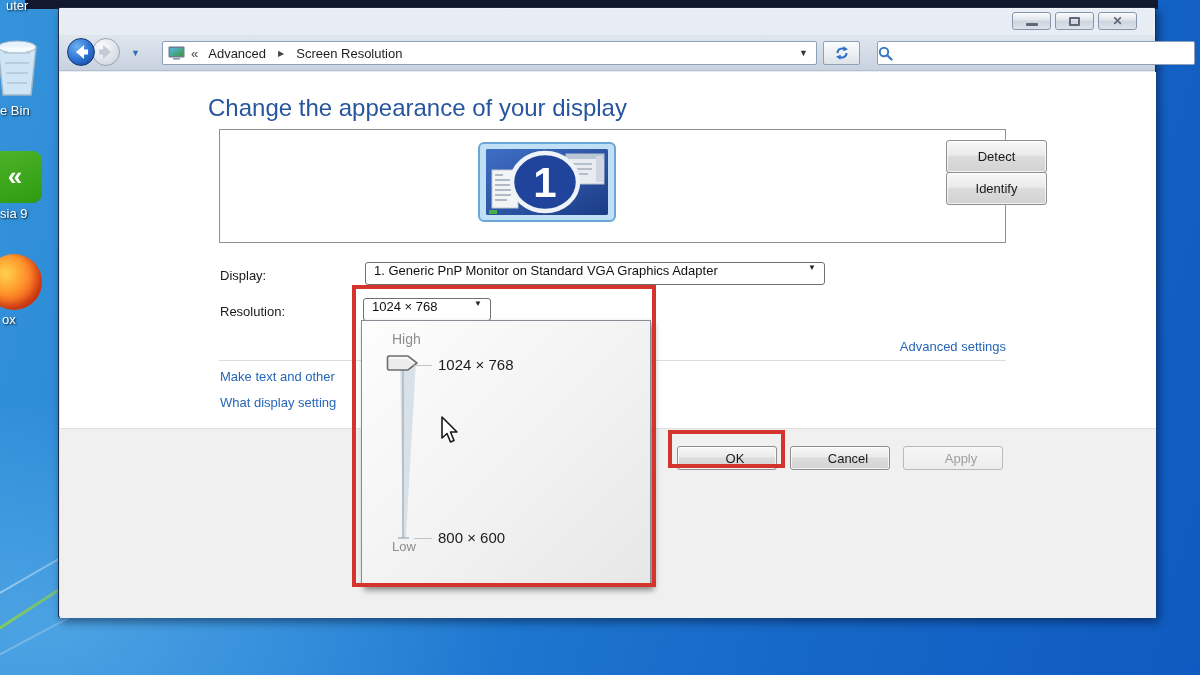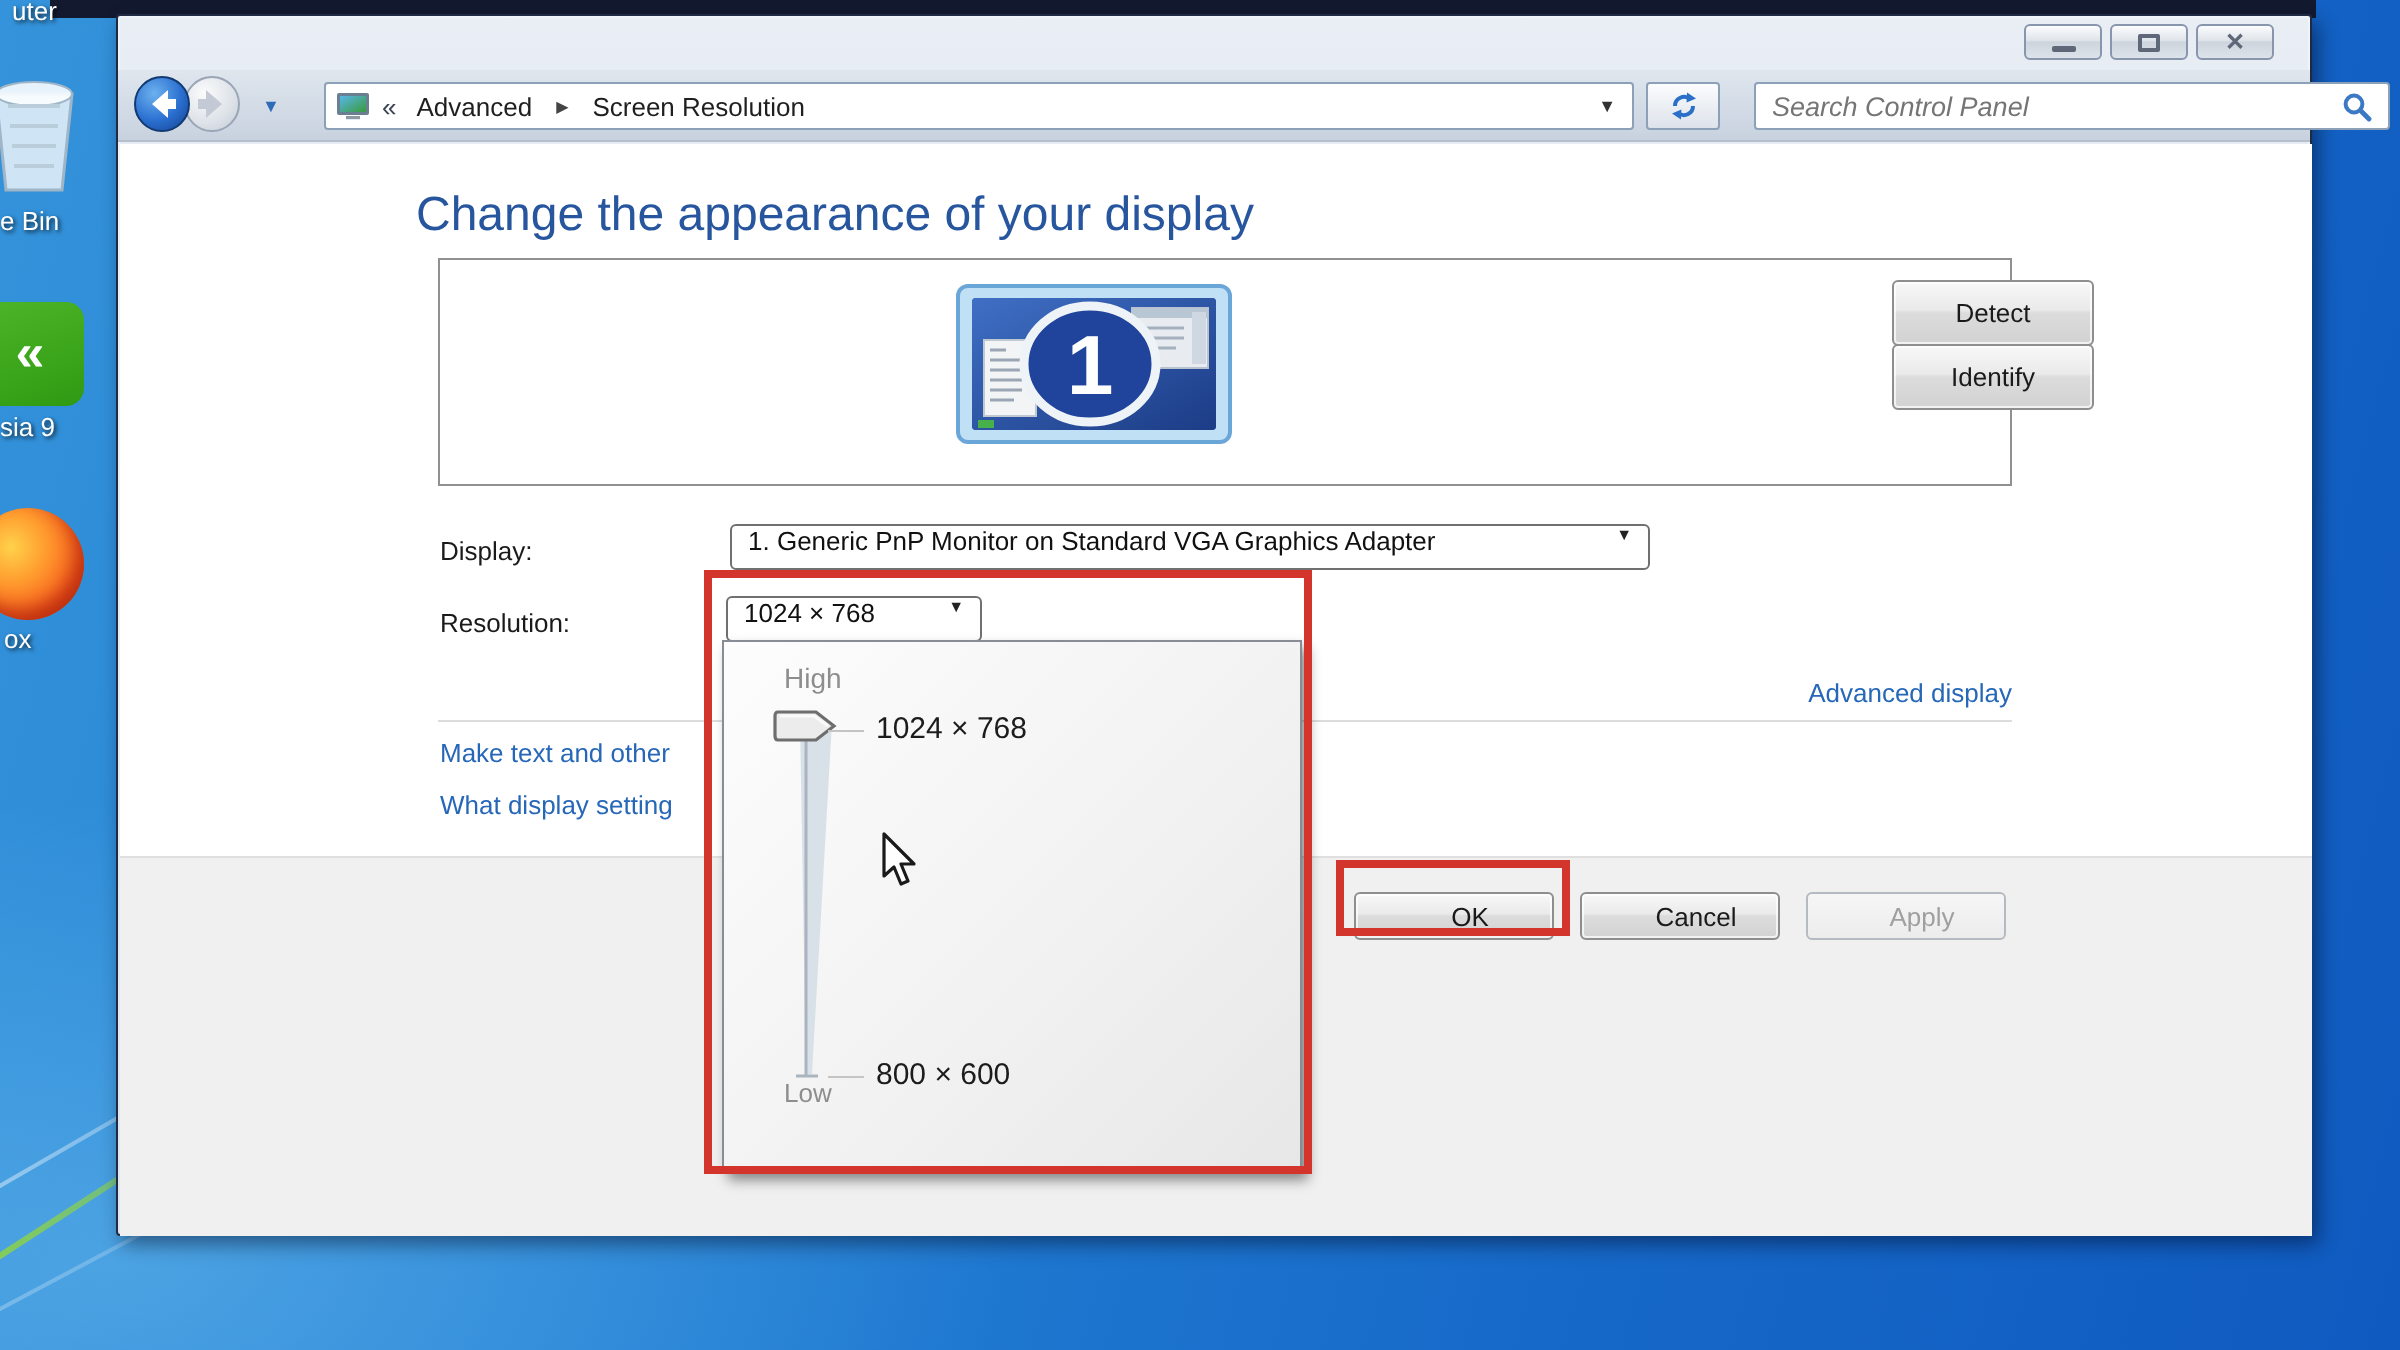--- a/index.html
+++ b/index.html
@@ -185,21 +185,20 @@
       <div class="refreshbtn">
         <svg width="16" height="16" viewBox="0 0 16 16">
           <path d="M3.5 8 A4.5 4.5 0 0 1 11 4.6" stroke="#2a6fc9" stroke-width="2" fill="none"></path>
           <polygon points="9.5,1.2 14,4.2 9.3,6.2" fill="#2a6fc9"></polygon>
           <path d="M12.5 8 A4.5 4.5 0 0 1 5 11.4" stroke="#2a6fc9" stroke-width="2" fill="none"></path>
           <polygon points="6.5,14.8 2,11.8 6.7,9.8" fill="#2a6fc9"></polygon>
         </svg>
       </div>
 
       <div class="searchbox">
-        <input placeholder="Search Control Panel" style="">
         <svg class="mag" width="15" height="15" viewBox="0 0 15 15">
           <circle cx="6" cy="6" r="4.2" fill="none" stroke="#3b79c4" stroke-width="2"></circle>
           <line x1="9.5" y1="9.5" x2="13.5" y2="13.5" stroke="#3b79c4" stroke-width="2.4" stroke-linecap="round"></line>
         </svg>
       </div>
     </div>
 
     <div class="content">
       <div class="heading">Change the appearance of your display</div>
 
@@ -235,21 +234,21 @@
         <span>1. Generic PnP Monitor on Standard VGA Graphics Adapter</span>
         <span class="arrow">▼</span>
       </div>
 
       <div class="row-label" style="top:232px;">Resolution:</div>
       <div class="select7" style="left:303px; top:226px; width:128px;">
         <span>1024 × 768</span>
         <span class="arrow">▼</span>
       </div>
 
-      <div class="link" style="right:150px; top:267px;">Advanced display</div>
+      <div class="link" style="right:150px; top:267px;">Advanced settings</div>
       <div class="sepline" style="left:159px; top:288px; width:787px;"></div>
 
       <div class="link" style="left:160px; top:297px;">Make text and other</div>
       <div class="link" style="left:160px; top:323px;">What display setting</div>
 
       <div class="flyout">
         <div class="fly-hi">High</div>
         <div class="wedge">
           <svg width="26" height="185" viewBox="0 0 26 185">
             <polygon points="6,6 22,6 12,182 9,182" fill="#d9e1e8"></polygon>

